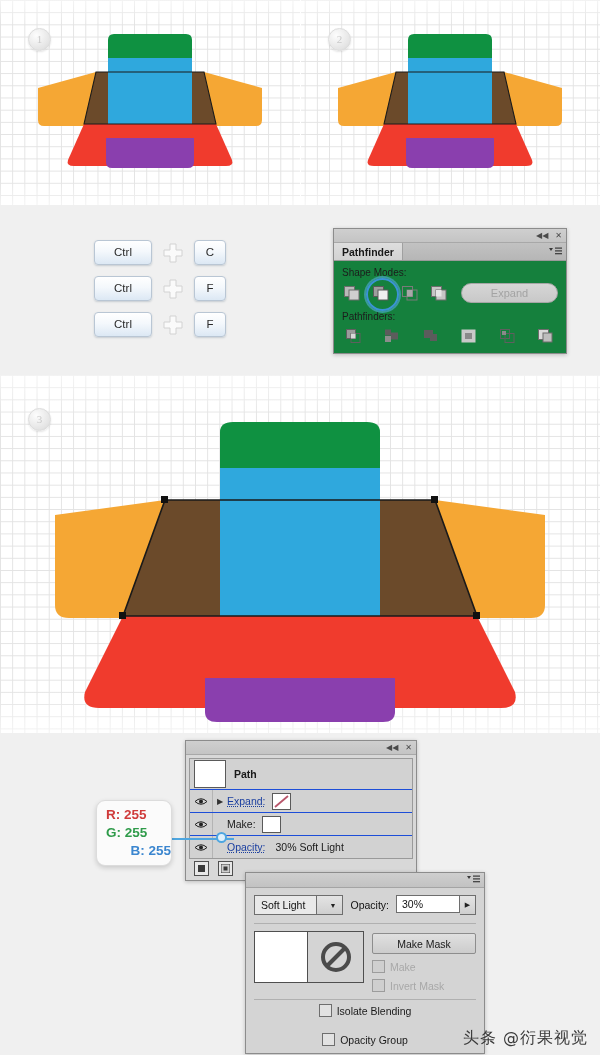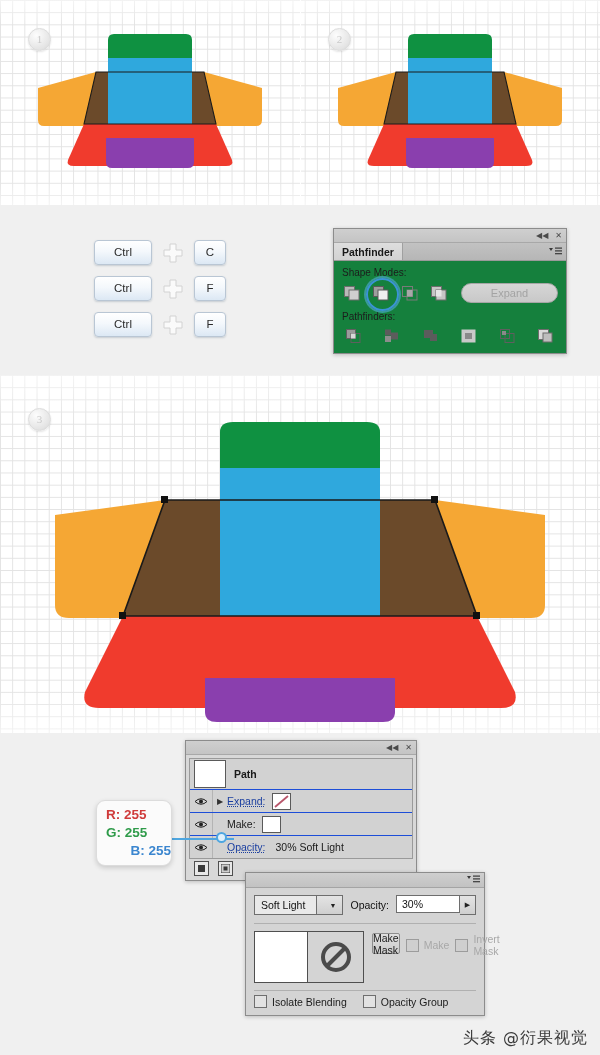--- a/index.html
+++ b/index.html
@@ -166,32 +166,32 @@
   .op-step{
     width:15px;height:18px;border:1px solid #6e6e6e;border-left:none;
     background:linear-gradient(to bottom,#e4e4e4,#cfcfcf);
     display:flex;align-items:center;justify-content:center;font-size:7px;color:#222;
   }
   .tr-sep{height:1px;background:#b0b0b0;margin:2px 0 7px 0;}
   .tr-row2{display:flex;align-items:flex-start;gap:8px;margin-bottom:7px;}
   .thumbs{display:flex;border:1px solid #4f4f4f;}
   .thumb-a{width:52px;height:50px;background:#ffffff;}
   .thumb-b{width:55px;height:50px;background:#d4d4d4;border-left:1px solid #4f4f4f;display:flex;align-items:center;justify-content:center;}
-  .tr-right{display:flex;flex-direction:row;gap:6px;padding-top:2px;flex:1;}
+  .tr-right{display:flex;flex-direction:column;gap:6px;padding-top:2px;flex:1;}
   .mask-btn{
     height:19px;border:1px solid #8d8d8d;border-radius:2px;
     background:linear-gradient(to bottom,#e0e0e0,#cccccc);
     display:flex;align-items:center;justify-content:center;font-size:10.5px;color:#1a1a1a;
   }
   .chk-row{display:flex;align-items:center;gap:5px;font-size:10.5px;color:#a8a8a8;}
   .chk{width:11px;height:11px;border:1px solid #9c9c9c;background:#cfcfcf;flex:0 0 auto;}
   .chk.on{border-color:#6e6e6e;background:#e2e2e2;}
   .chk-row.active{color:#1a1a1a;}
   .tr-checks{display:flex;flex-direction:column;gap:6px;padding-top:4px;border-top:1px solid #b0b0b0;}
-  .tr-checkline{display:flex;align-items:center;gap:16px;}
+  .tr-checkline{display:flex;align-items:center;gap:16px;flex-direction:column;}
 
   
   .rgb-box{
     position:absolute;z-index:7;left:96px;top:800px;width:76px;height:66px;
     background:#fbfbfb;border:1px solid #dcdcdc;border-radius:9px;
     box-shadow:0 2px 5px rgba(0,0,0,.16);
     display:flex;flex-direction:column;justify-content:center;padding-left:9px;
     box-sizing:border-box;
   }
   .rgb-line{font-size:13.5px;font-weight:bold;line-height:18px;font-family:"Liberation Sans", sans-serif;}

